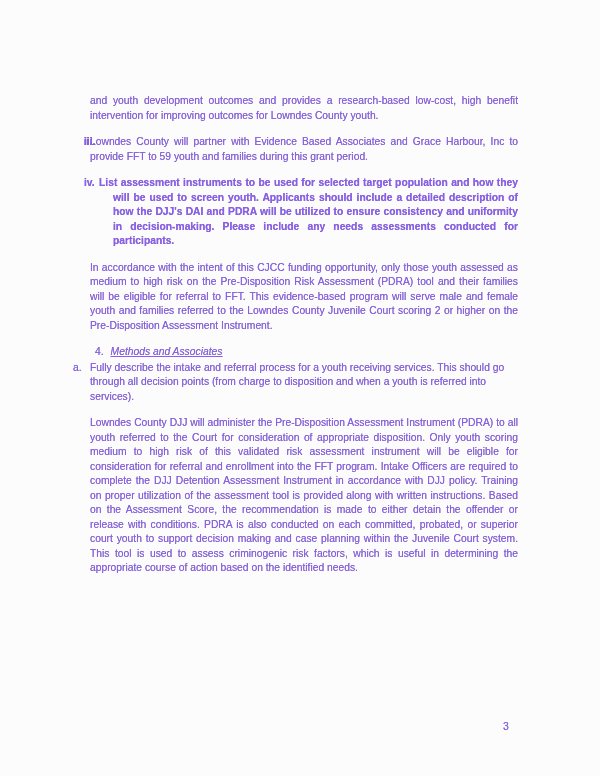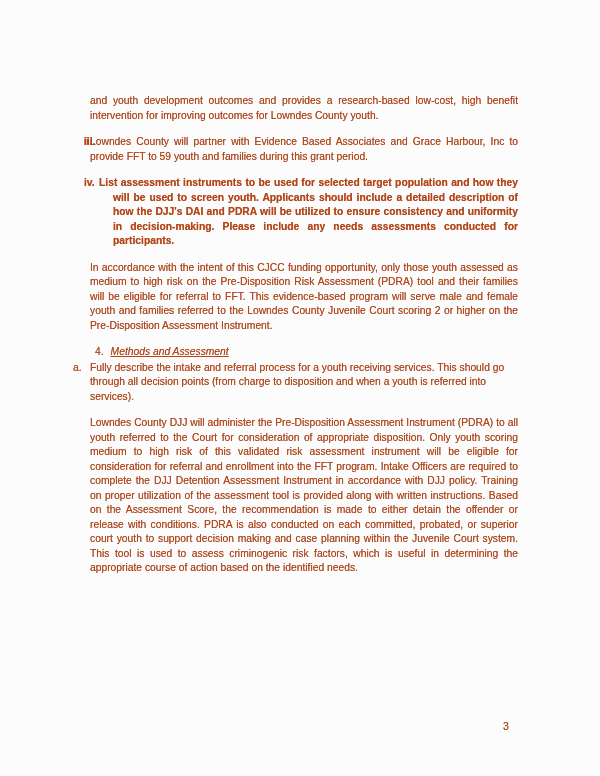--- a/index.html
+++ b/index.html
@@ -4,21 +4,21 @@
 <style>
   html, body { margin: 0; padding: 0; background: #e8e8e8; }
   .page {
     position: relative;
     width: 600px;
     height: 776px;
     margin: 0 auto;
     background: #fcfcfc;
     overflow: hidden;
     font-family: "Liberation Sans", "DejaVu Sans", sans-serif;
-    color: #c2410c;
+    color: #8b5cf6;
   }
   .content {
     position: absolute;
     top: 94px;
     left: 90px;
     width: 428px;
     font-size: 10.3px;
     line-height: 14.5px;
     text-shadow: 0 0 0.5px rgba(70,70,70,0.65);
   }
@@ -66,18 +66,18 @@
 <body>
 
 <div class="page">
   <div class="content">
       <div class="block paragraph align-justify"><span class="btxt">and youth development outcomes and provides a research-based low-cost, high benefit intervention for improving outcomes for Lowndes County youth.</span></div>
       <div class="block list-item-roman align-left"><span class="marker">ii.</span></div>
       <div class="block list-item-roman align-left"><span class="marker">iii.</span></div>
       <div class="block paragraph align-justify"><span class="btxt">Lowndes County will partner with Evidence Based Associates and Grace Harbour, Inc to provide FFT to 59 youth and families during this grant period.</span></div>
       <div class="block list-item-roman align-justify"><span class="marker">iv.</span><span class="btxt">List assessment instruments to be used for selected target population and how they will be used to screen youth. Applicants should include a detailed description of how the DJJ's DAI and PDRA will be utilized to ensure consistency and uniformity in decision-making. Please include any needs assessments conducted for participants.</span></div>
       <div class="block paragraph align-justify"><span class="btxt">In accordance with the intent of this CJCC funding opportunity, only those youth assessed as medium to high risk on the Pre-Disposition Risk Assessment (PDRA) tool and their families will be eligible for referral to FFT.  This evidence-based program will serve male and female youth and families referred to the Lowndes County Juvenile Court scoring 2 or higher on the Pre-Disposition Assessment Instrument.</span></div>
-      <div class="block heading align-left"><span class="marker">4.</span><span class="btxt">Methods and Assessment</span></div>
+      <div class="block heading align-left"><span class="marker">4.</span><span class="btxt">Methods and Associates</span></div>
       <div class="block list-item-alpha align-left"><span class="marker">a.</span><span class="btxt">Fully describe the intake and referral process for a youth receiving services. This should go through all decision points (from charge to disposition and when a youth is referred into services).</span></div>
       <div class="block paragraph align-justify"><span class="btxt">Lowndes County DJJ will administer the Pre-Disposition Assessment Instrument (PDRA) to all youth referred to the Court for consideration of appropriate disposition. Only youth scoring medium to high risk of this validated risk assessment instrument will be eligible for consideration for referral and enrollment into the FFT program.  Intake Officers are required to complete the DJJ Detention Assessment Instrument in accordance with DJJ policy. Training on proper utilization of the assessment tool is provided along with written instructions.  Based on the Assessment Score, the recommendation is made to either detain the offender or release with conditions. PDRA is also conducted on each committed, probated, or superior court youth to support decision making and case planning within the Juvenile Court system. This tool is used to assess criminogenic risk factors, which is useful in determining the appropriate course of action based on the identified needs.</span></div>
     </div>
   <div class="page-number">3</div>
 </div>
 
 </body></html>

